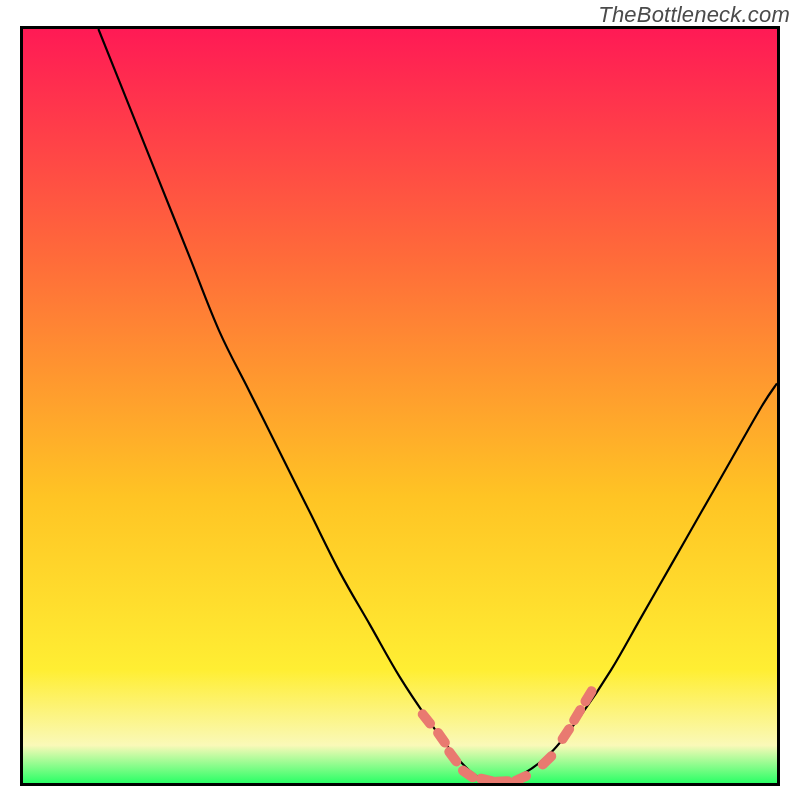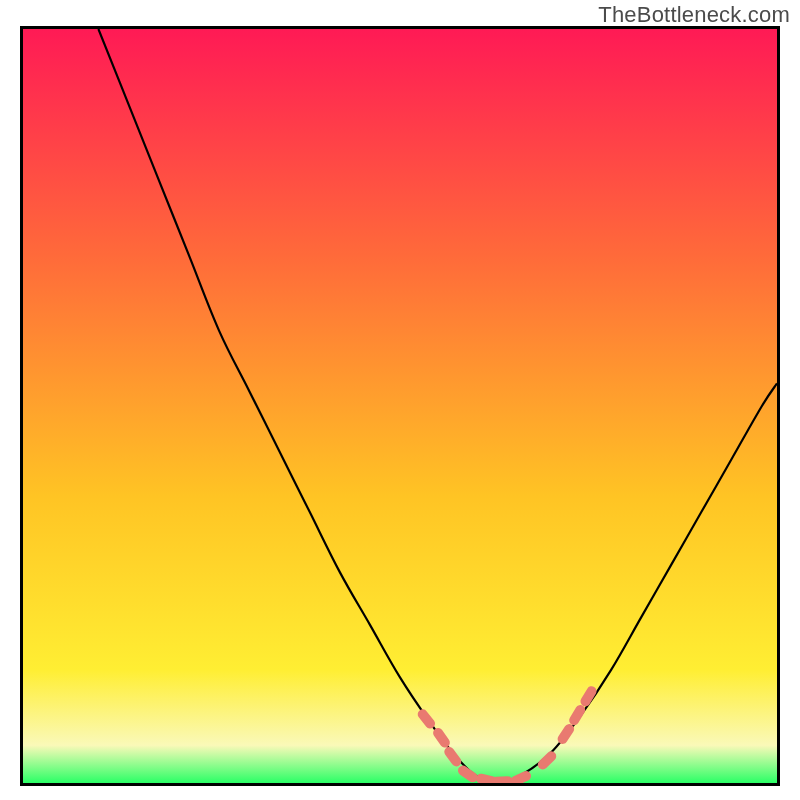--- a/index.html
+++ b/index.html
@@ -8,20 +8,21 @@
     width: 800px;
     height: 800px;
     overflow: hidden;
     background: #ffffff;
     font-family: Arial, Helvetica, sans-serif;
   }
   .stage {
     position: relative;
     width: 800px;
     height: 664px;
+    font-style: italic;
   }
   .watermark {
     position: absolute;
     top: 2px;
     right: 10px;
     font-size: 22px;
     font-weight: 500;
     color: #4b4b4b;
     letter-spacing: 0.2px;
     z-index: 10;

